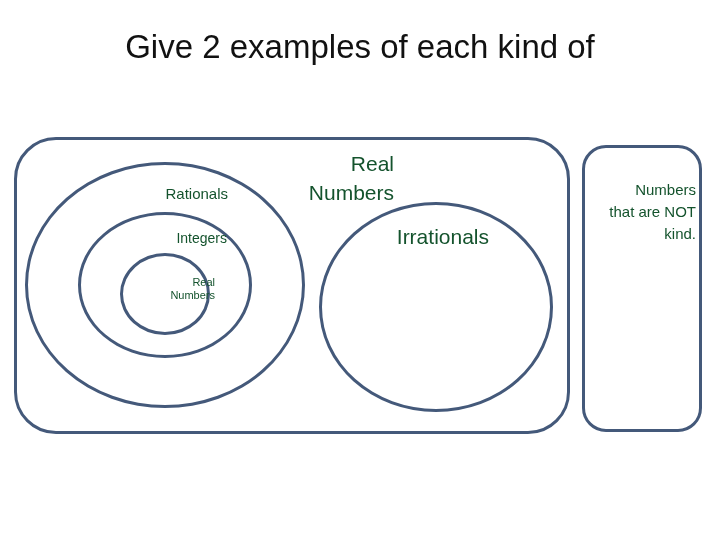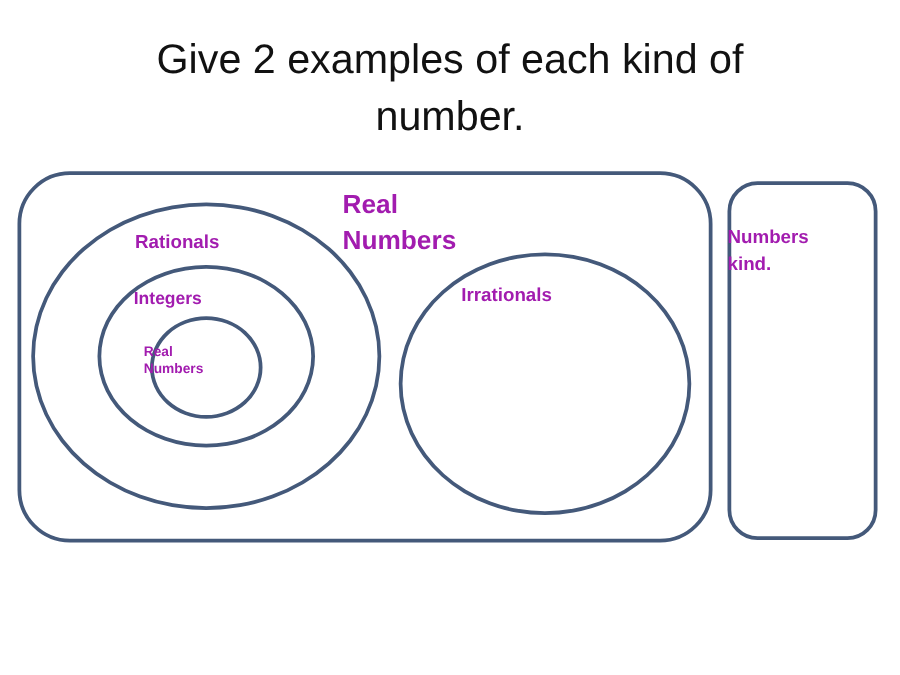--- a/index.html
+++ b/index.html
@@ -49,57 +49,56 @@
   }
   .ellipse {
     border-radius: 50%;
   }
   .el-rationals   { left: 25px;  top: 162px; width: 274px; height: 240px; }
   .el-integers    { left: 78px;  top: 212px; width: 168px; height: 140px; }
   .el-whole       { left: 120px; top: 253px; width: 84px;  height: 76px;  }
   .el-irrationals { left: 319px; top: 202px; width: 228px; height: 204px; }
   .lbl {
     position: absolute;
-    color: #a21caf;
-    font-weight: 700;
-    text-align: left;
+    color: #14532d;
+    font-weight: 400;
+    text-align: right;
   }
   .lbl-rationals {
     left: 108px; top: 185px; width: 120px;
     font-size: 15px; line-height: 17px;
   }
   .lbl-integers {
     left: 107px; top: 230px; width: 120px;
     font-size: 14px; line-height: 16px;
   }
   .lbl-whole {
     left: 115px; top: 276px; width: 100px;
     font-size: 11px; line-height: 13px;
   }
   .lbl-real {
     left: 274px; top: 149px; width: 120px;
     font-size: 21px; line-height: 29px;
   }
   .lbl-irrationals {
     left: 369px; top: 228px; width: 120px;
-    font-size: 15px; line-height: 17px;
+    font-size: 21px; line-height: 17px;
   }
   .lbl-notreal {
     left: 582px; top: 179px; width: 114px;
     font-size: 15px; line-height: 22px;
   }
 </style>
 </head>
 <body>
 
 <div id="stage">
 
   <div class="title">
     <div>Give 2 examples of each kind of</div>
-    <div>number.</div>
   </div>
 
   <div class="shape rect-big"></div>
 
   <div class="shape ellipse el-rationals"></div>
   <div class="shape ellipse el-integers"></div>
   <div class="shape ellipse el-whole"></div>
 
   <div class="shape ellipse el-irrationals"></div>
 
@@ -116,16 +115,17 @@
 
   <div class="lbl lbl-real">
     <div>Real</div>
     <div>Numbers</div>
   </div>
 
   <div class="lbl lbl-irrationals">Irrationals</div>
 
   <div class="lbl lbl-notreal">
     <div>Numbers</div>
+    <div>that are NOT</div>
     <div>kind.</div>
   </div>
 
 </div>
 
 </body></html>

